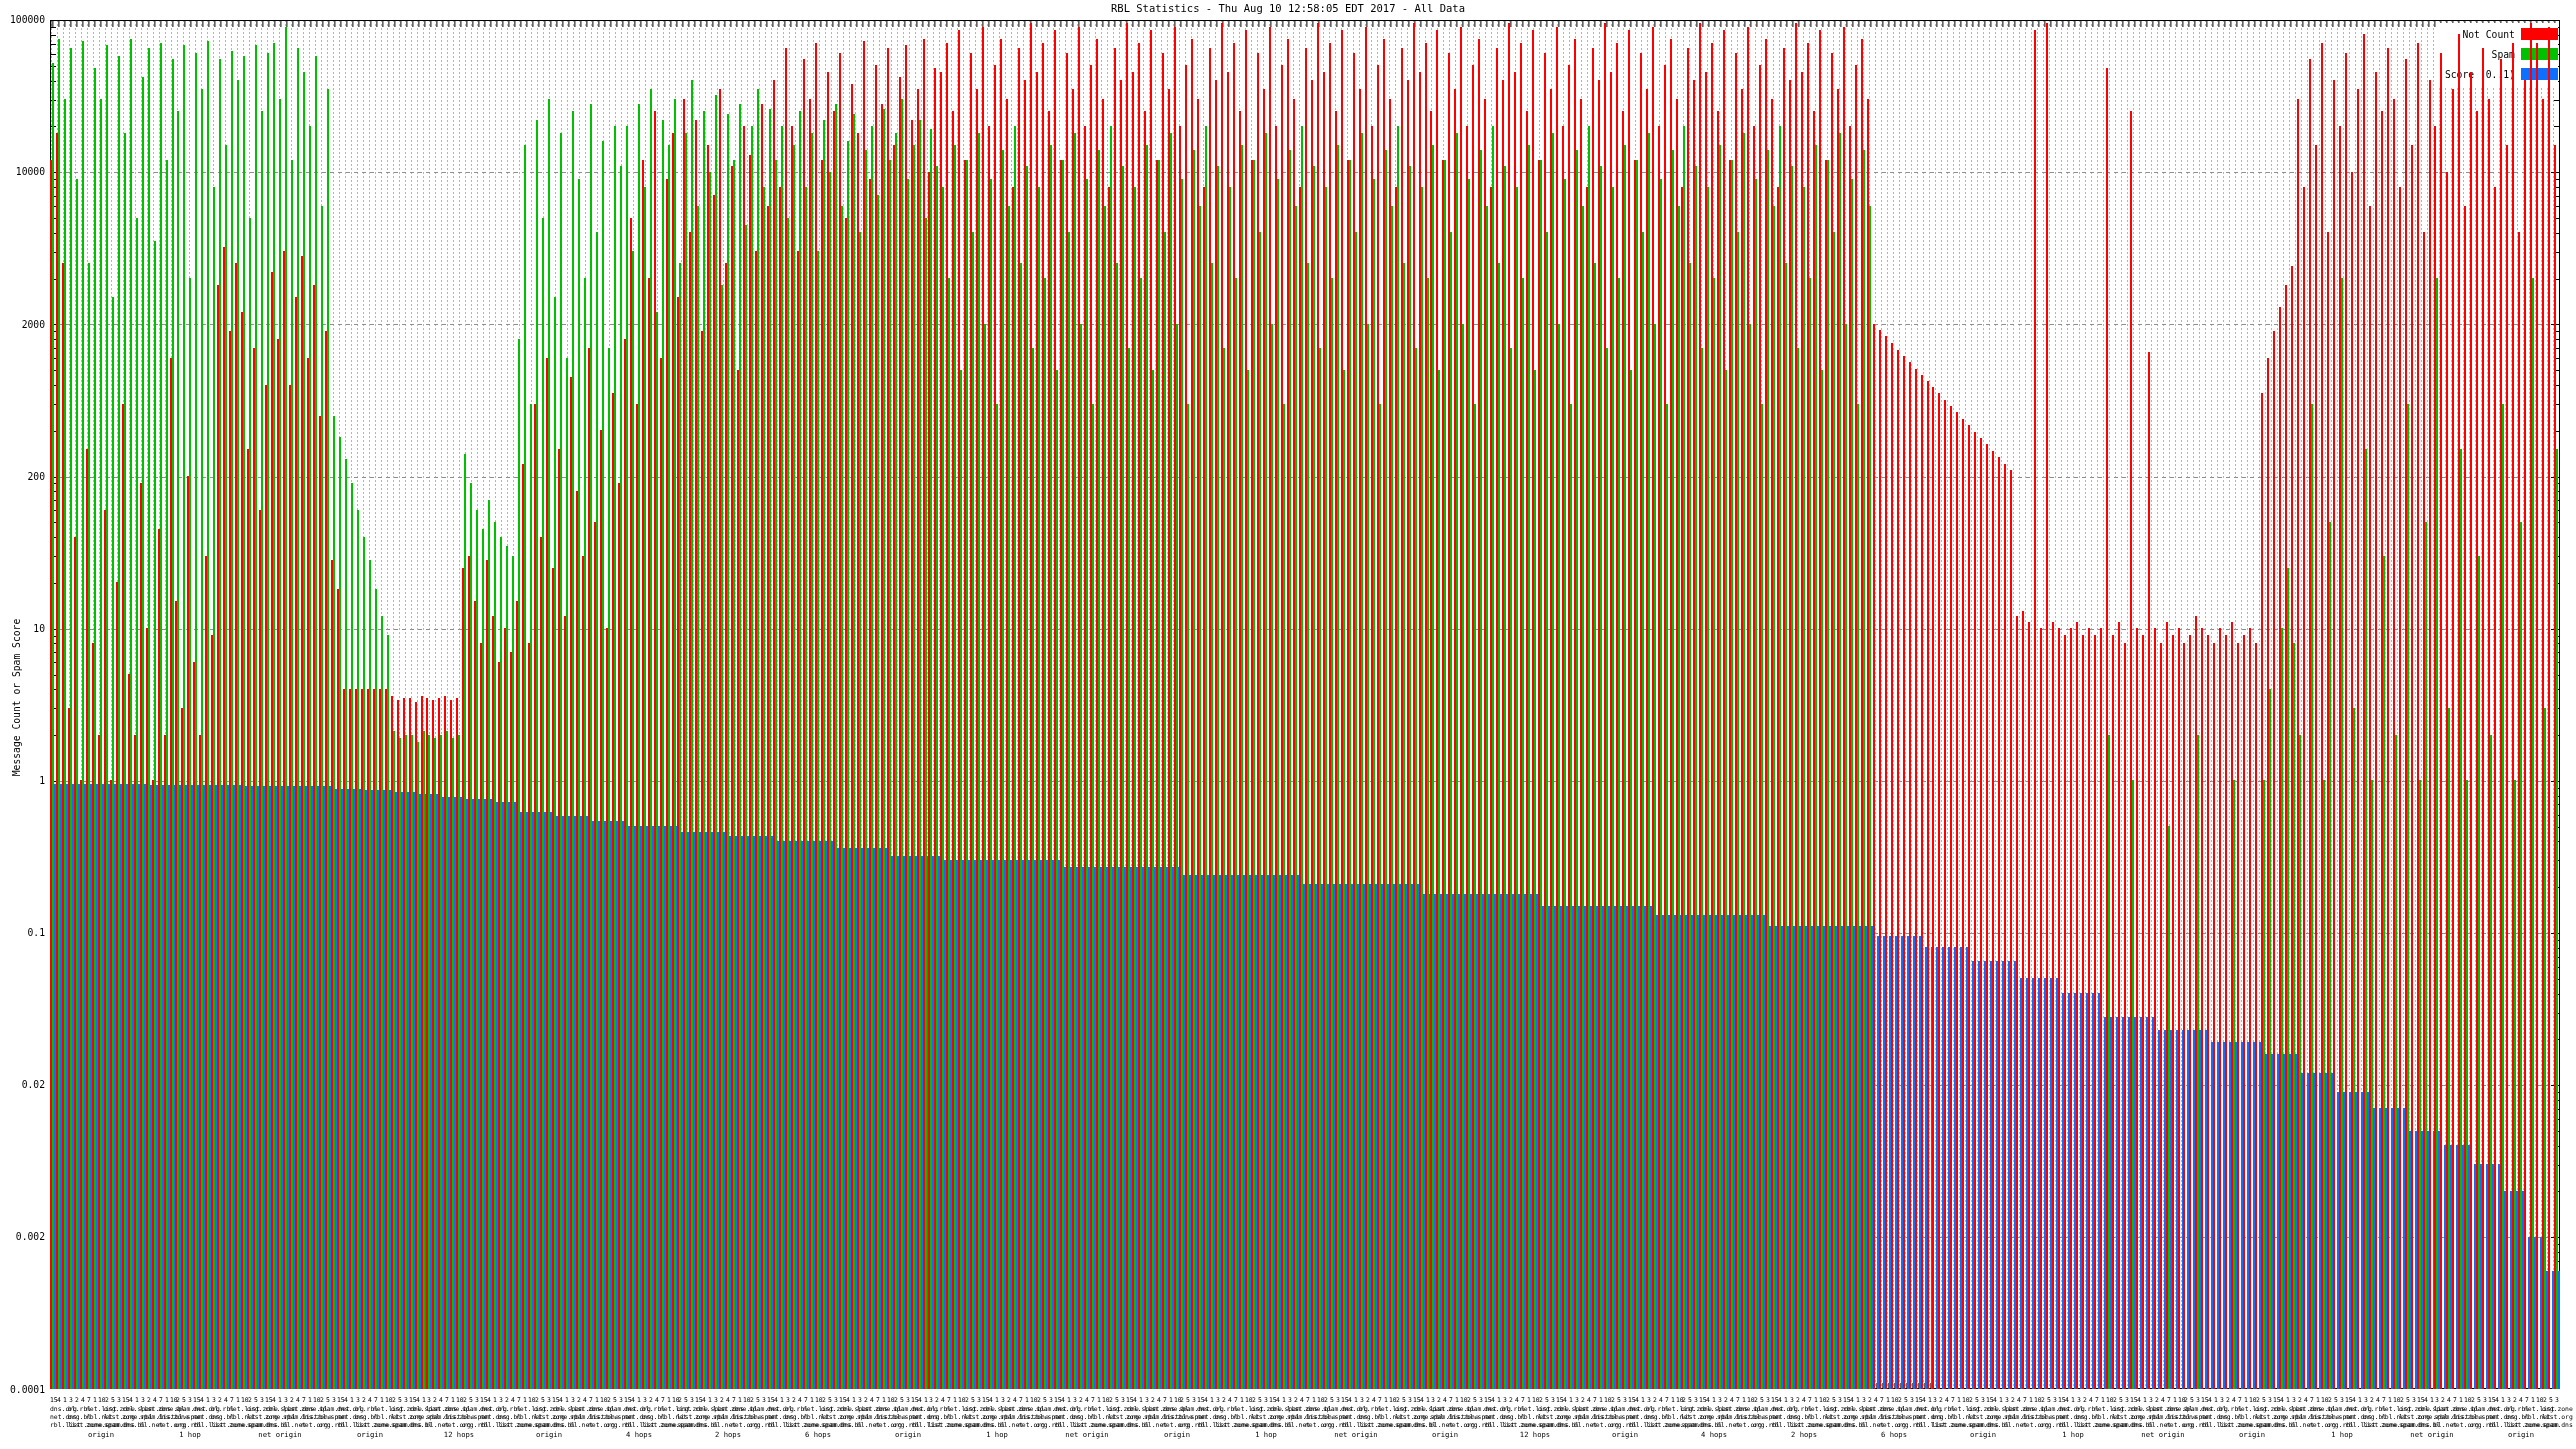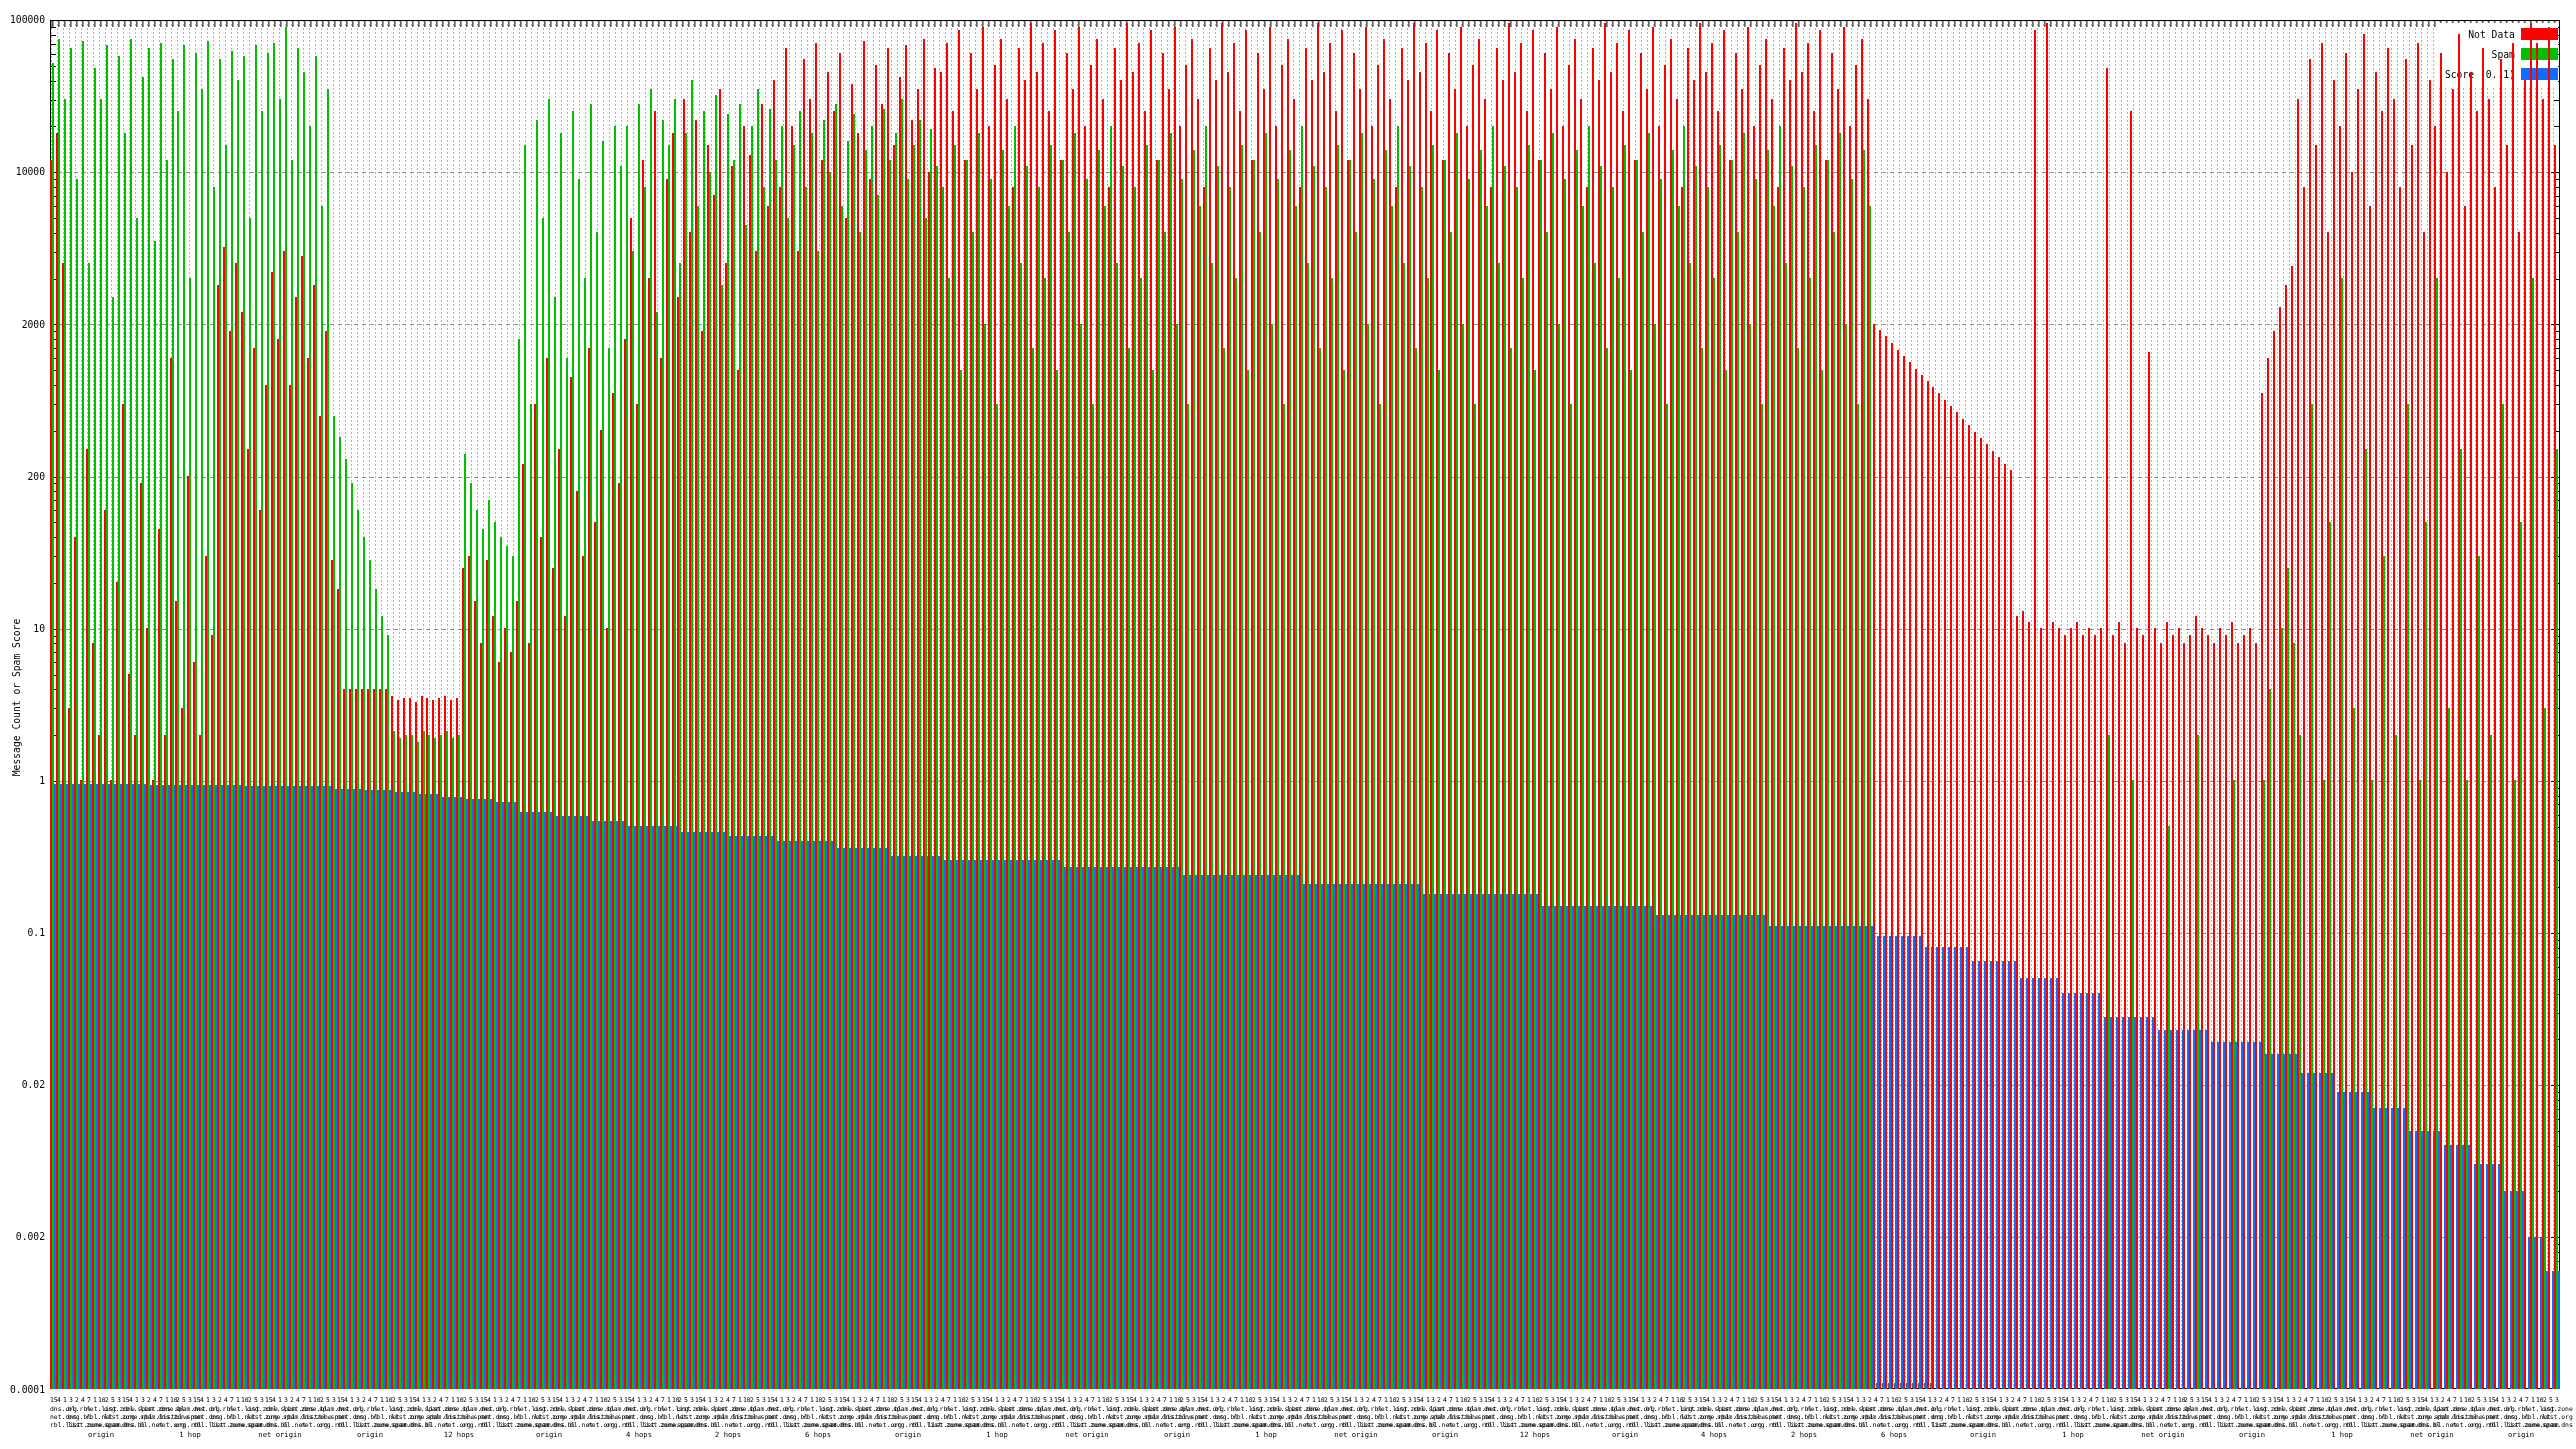--- a/index.html
+++ b/index.html
@@ -34,20 +34,21 @@
   .xrow{position:absolute;left:50px;width:2510px;height:8px;z-index:1;}
   .xcell{position:absolute;text-align:center;overflow:visible;white-space:nowrap;
          font-size:6.4px;line-height:8px;}
   .xword{position:absolute;text-align:center;white-space:nowrap;font-size:7.2px;line-height:8px;
          transform:translateX(-50%);}
 </style>
 </head>
 <body>
 
 <div id="chart">
+  <div id="title">RBL Statistics - Thu Aug 10 12:58:05 EDT 2017 - All Data</div>
   <div id="yAxisTitle">Message Count or Spam Score</div>
 
   <div id="plot"></div>
 
   <div id="gridLines">
       <div class="hGrid" style="top: 172px;"></div>
       <div class="hGrid" style="top: 324px;"></div>
       <div class="hGrid" style="top: 477px;"></div>
       <div class="hGrid" style="top: 629px;"></div>
       <div class="hGrid" style="top: 781px;"></div>
@@ -228,21 +229,21 @@
       <div class="ylab" style="top: 1080px;">0.02</div>
       <div class="ylab" style="top: 1232px;">0.002</div>
       <div class="ylab" style="top: 1385px;">0.0001</div>
     </div>
 
   <div id="topTicks" class="tickStrip"></div>
   <div id="bottomTicks" class="tickStrip"></div>
 
   <div id="legend">
     <div class="legRow">
-      <span class="legLabel">Not Data</span>
+      <span class="legLabel">Not Count</span>
       <span class="legSwatch" id="sw0" style="background: rgb(255, 0, 0);"></span>
     </div>
     <div class="legRow">
       <span class="legLabel">Spam</span>
       <span class="legSwatch" id="sw1" style="background: rgb(0, 192, 0);"></span>
     </div>
     <div class="legRow">
       <span class="legLabel">Score (0..1)</span>
       <span class="legSwatch" id="sw2" style="background: rgb(13, 110, 255);"></span>
     </div>

